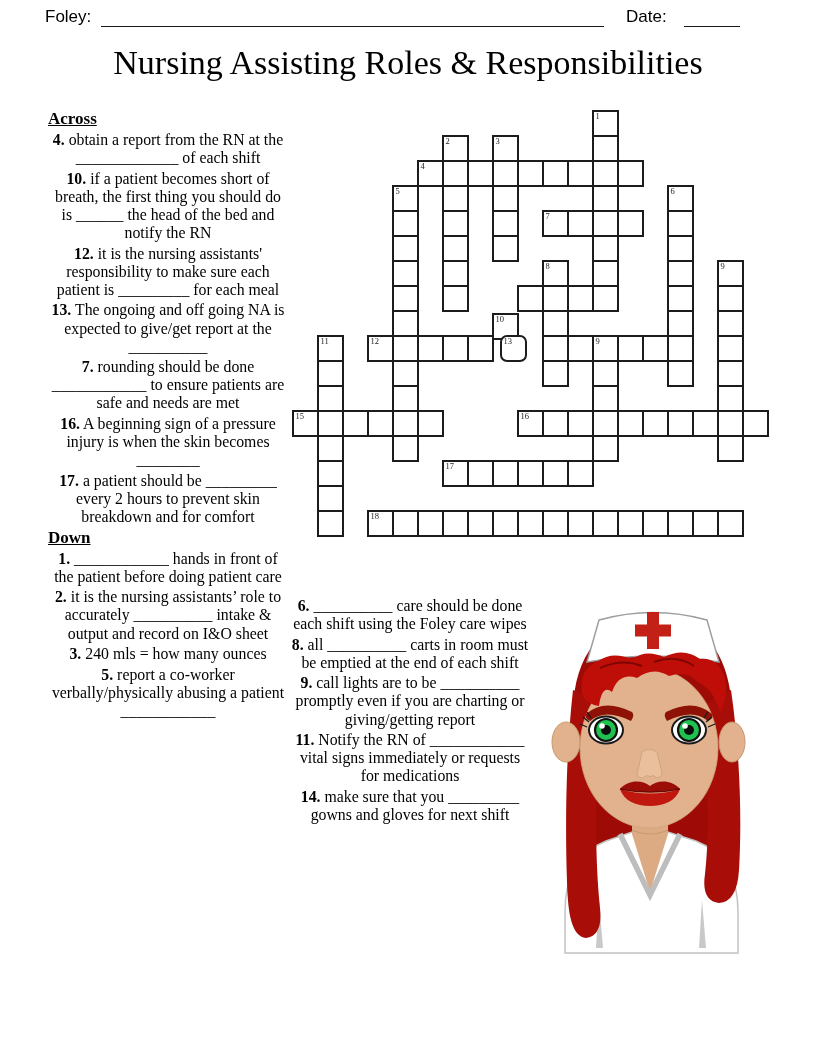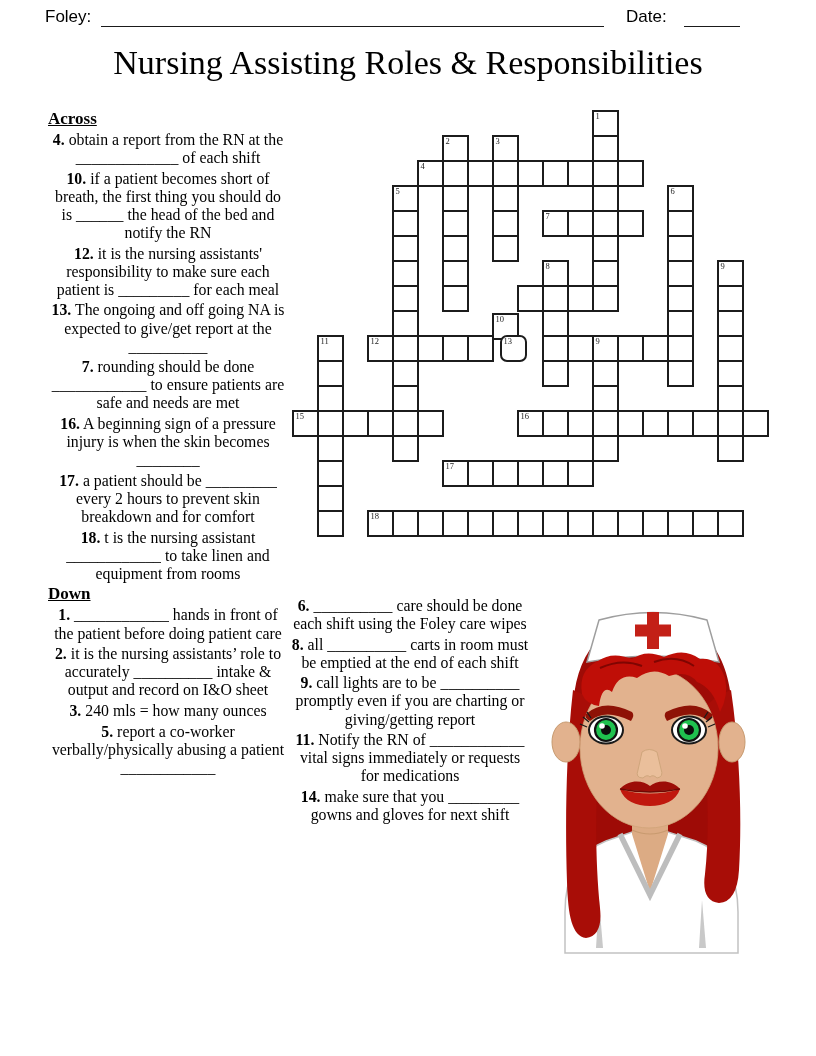--- a/index.html
+++ b/index.html
@@ -47,21 +47,20 @@
   <div class="col" id="col-left">
     <p class="clue-head">Across</p>
     <div id="across-list">
         <p class="clue"><b>4.</b> obtain a report from the RN at the _____________ of each shift</p>
         <p class="clue"><b>10.</b> if a patient becomes short of breath, the first thing you should do is ______ the head of the bed and notify the RN</p>
         <p class="clue"><b>12.</b> it is the nursing assistants' responsibility to make sure each patient is _________ for each meal</p>
         <p class="clue"><b>13.</b> The ongoing and off going NA is expected to give/get report at the __________</p>
         <p class="clue"><b>7.</b> rounding should be done ____________ to ensure patients are safe and needs are met</p>
         <p class="clue"><b>16.</b> A beginning sign of a pressure injury is when the skin becomes ________</p>
         <p class="clue"><b>17.</b> a patient should be _________ every 2 hours to prevent skin breakdown and for comfort</p>
-        <p class="clue"><b>18.</b> t is the nursing assistant ____________ to take linen and equipment from rooms</p>
       </div>
     <p class="clue-head">Down</p>
     <div id="down-list-left">
         <p class="clue"><b>1.</b> ____________ hands in front of the patient before doing patient care</p>
         <p class="clue"><b>2.</b> it is the nursing assistants’ role to accurately __________ intake &amp; output and record on I&amp;O sheet</p>
         <p class="clue"><b>3.</b> 240 mls = how many ounces</p>
         <p class="clue"><b>5.</b> report a co-worker verbally/physically abusing a patient ____________</p>
       </div>
   </div>
 

